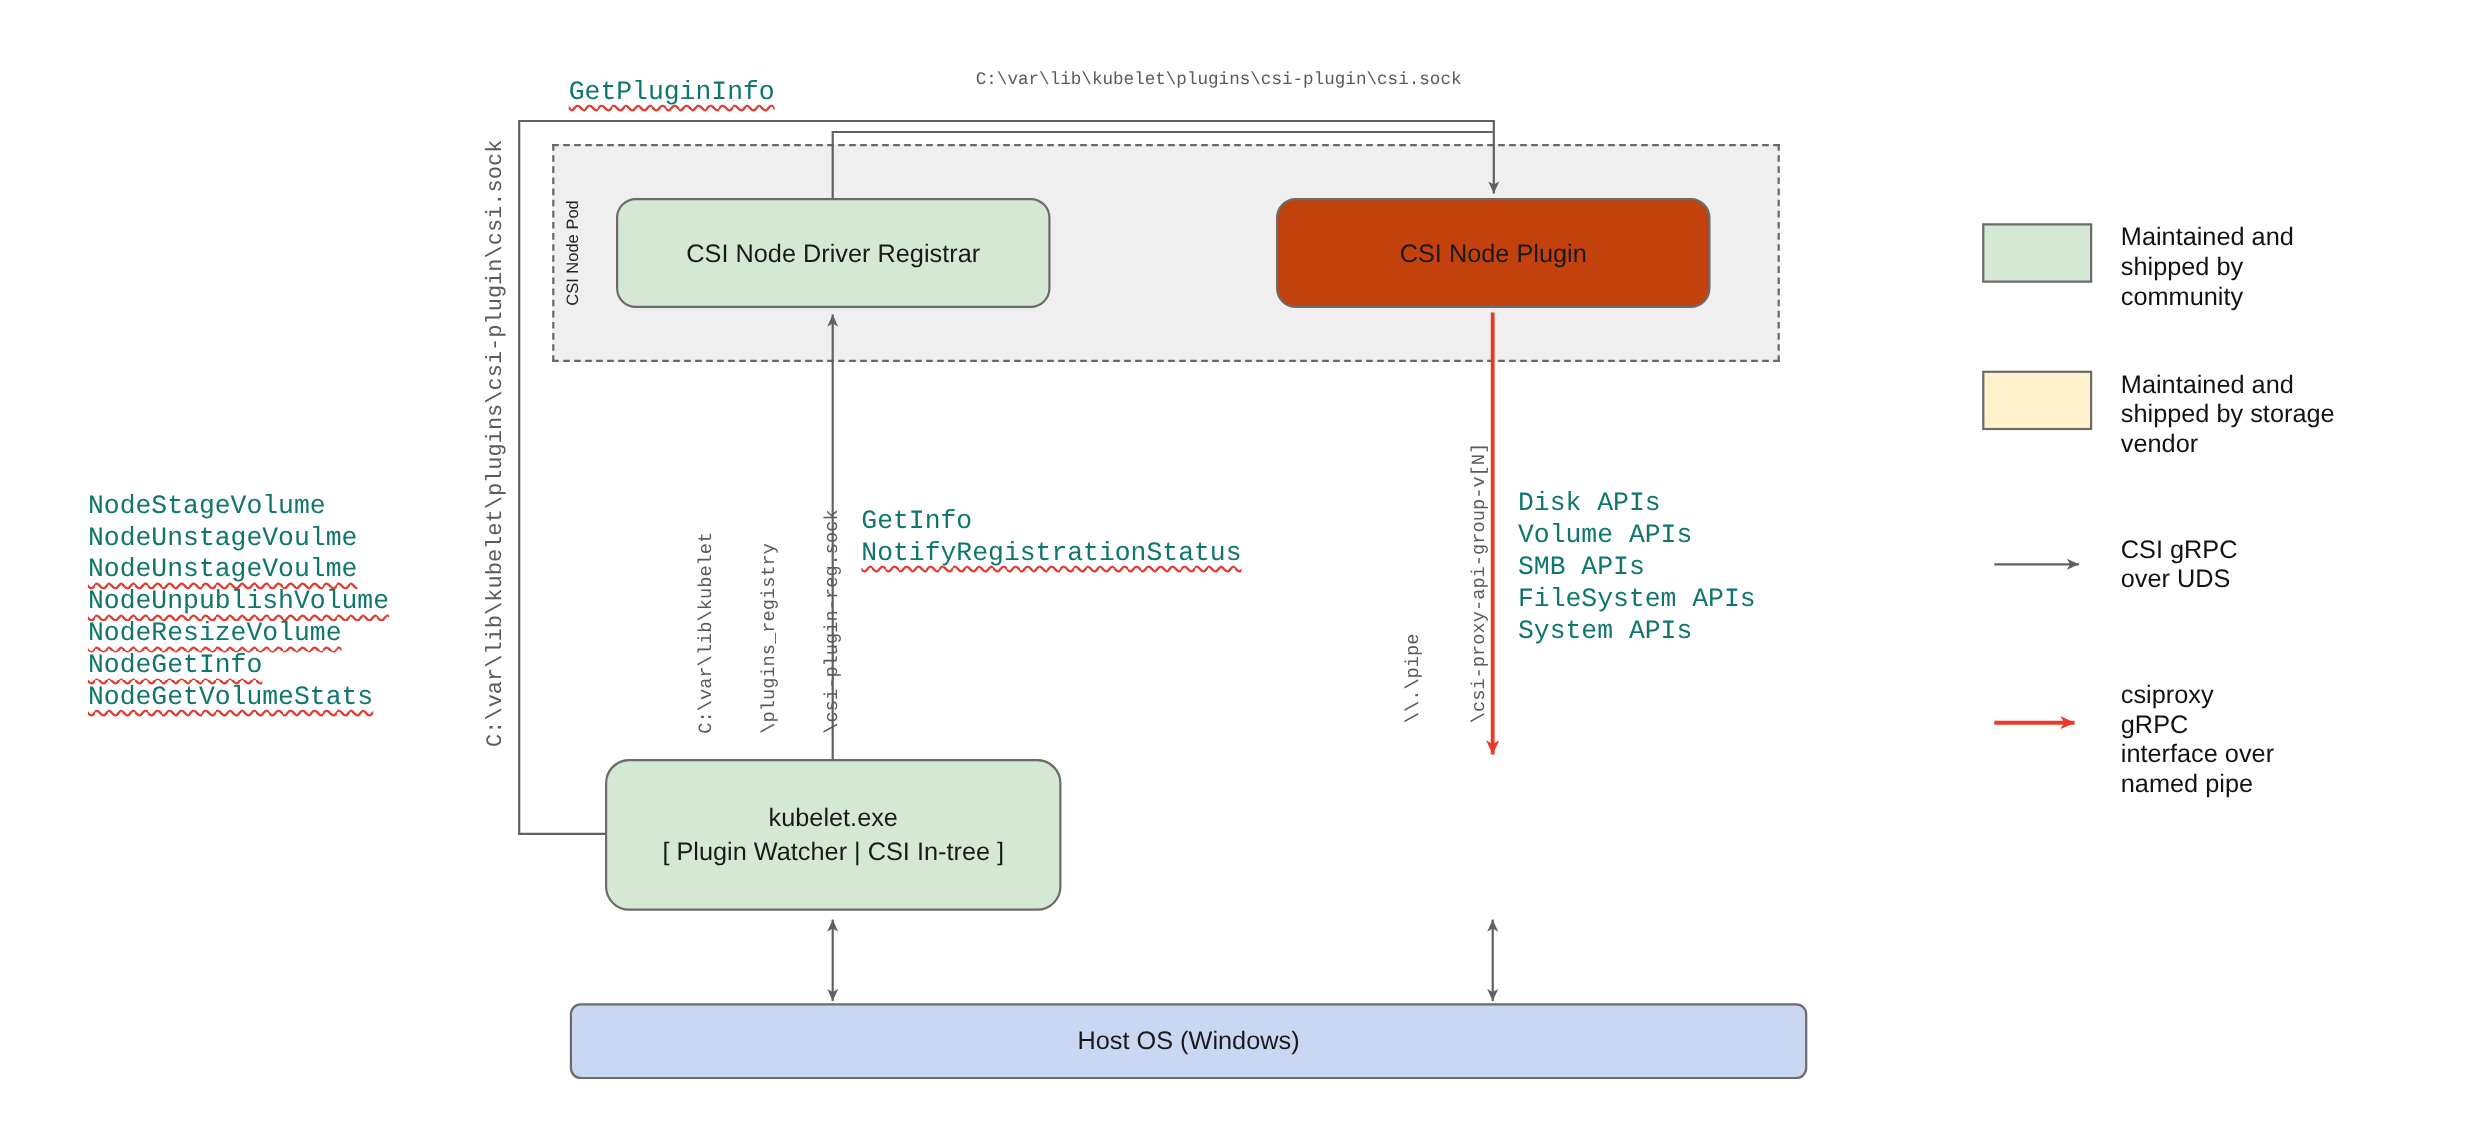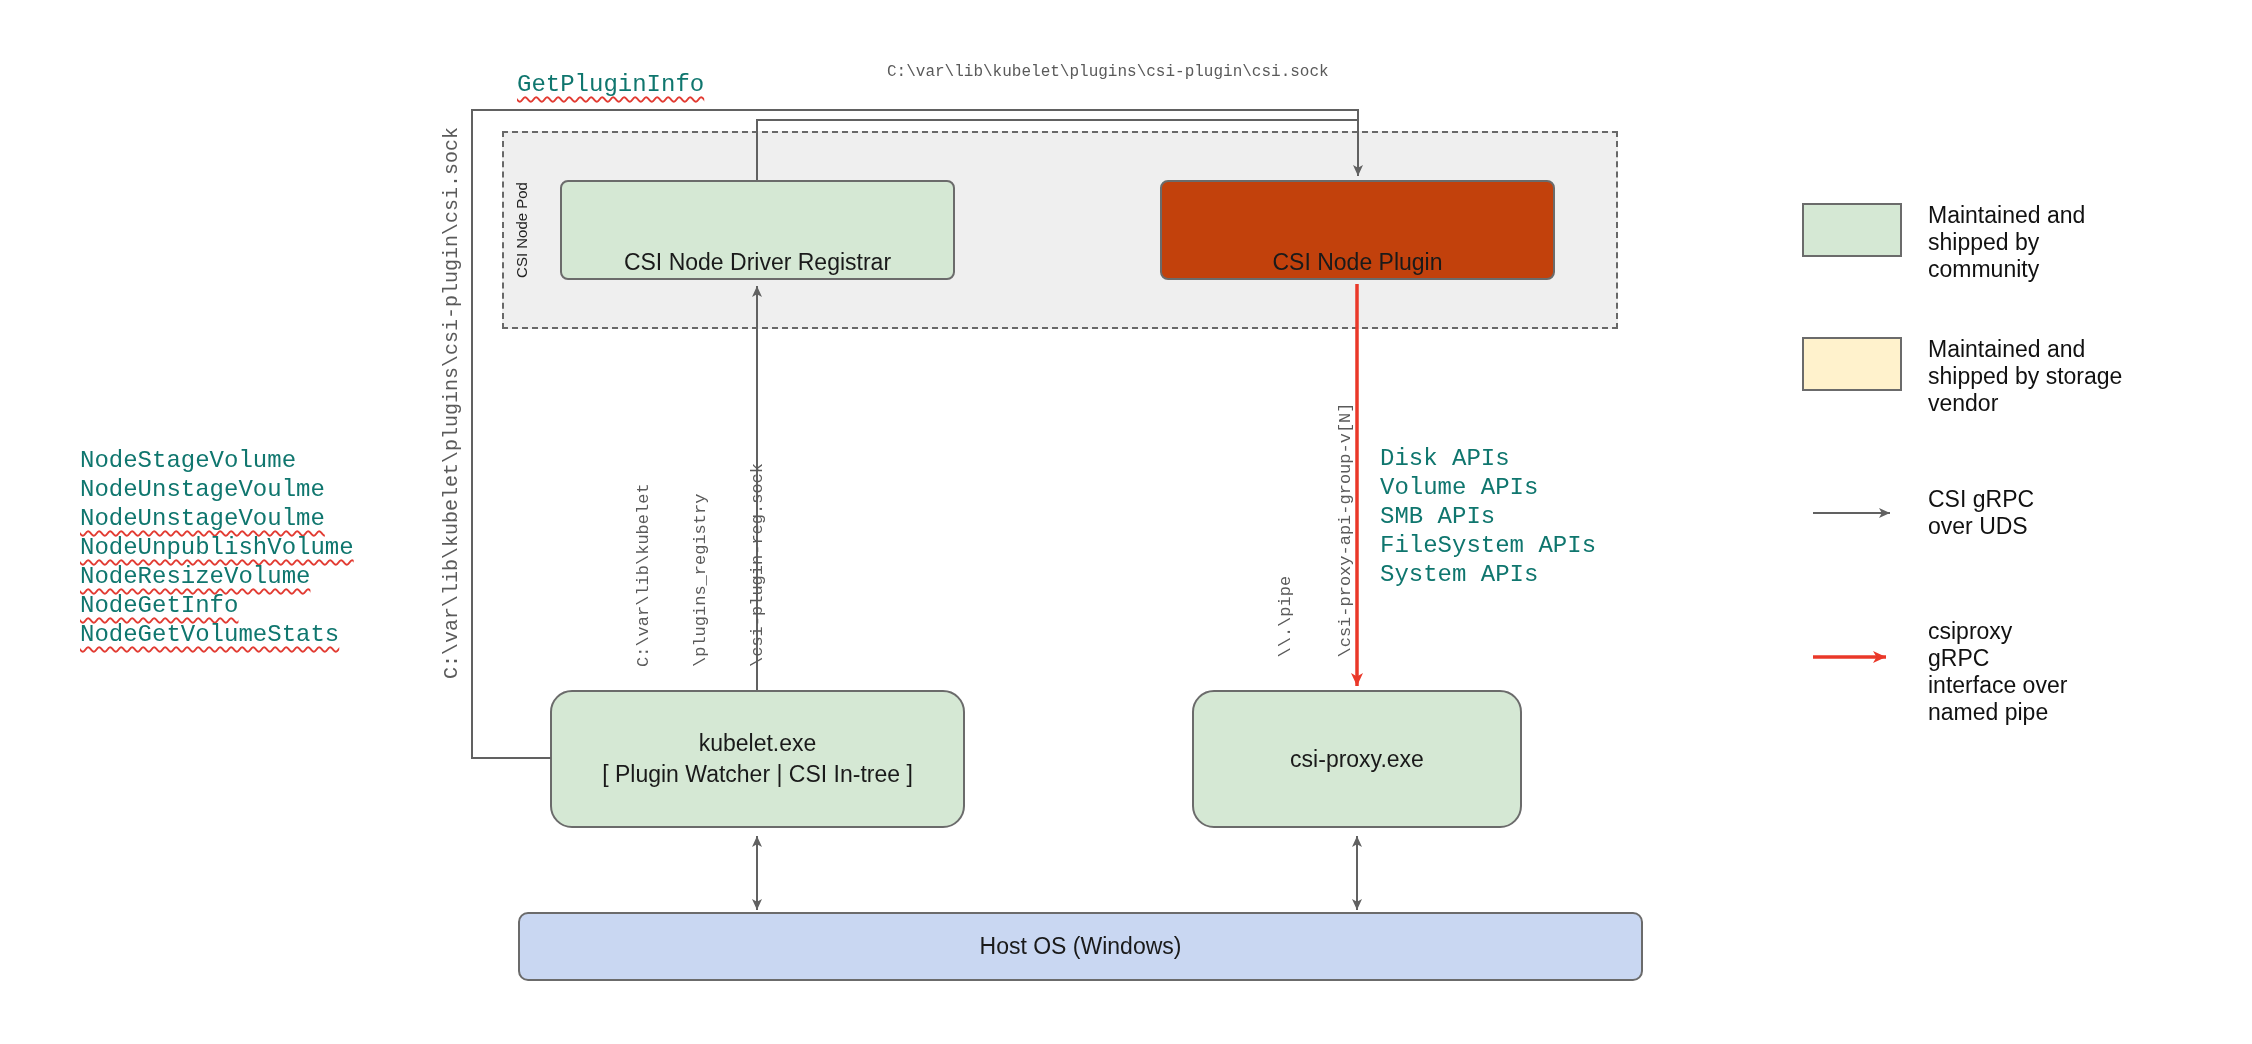--- a/index.html
+++ b/index.html
@@ -20,21 +20,21 @@
            transform:translate(-50%,-50%) rotate(-90deg); }
   .node {
     position:absolute; display:flex; flex-direction:column;
     align-items:center; justify-content:center; text-align:center;
     box-sizing:border-box; border:2px solid #6b6b6b; color:#1a1a1a;
     font-size:23px; line-height:31px;
   }
   .green  { background:#d5e8d4; }
   .yellow { background:#c2410c; }
   .blue   { background:#c9d7f2; }
-  .r18 { border-radius:8px;justify-content:flex-end; }
+  .r18 { border-radius:18px; }
   .r22 { border-radius:22px; }
   .r10 { border-radius:10px; }
   .wires { position:absolute; left:0; top:0; pointer-events:none; }
   .darktext { color:#0f766e; }
   .graytext { color:#5a5a5a; }
   .list24 { font-size:24px; line-height:29px; }
   .legend-text { font-size:23px; line-height:27px; color:#111; }
   .swatch { position:absolute; width:100px; height:54px;
             border:2px solid #6b6b6b; box-sizing:border-box; }
 </style>
@@ -52,23 +52,20 @@
 
   <div class="node yellow r18" style="left:1160px; top:180px; width:395px; height:100px;">
     <div>CSI Node Plugin</div>
   </div>
 
   <div class="node green r22" style="left:550px; top:690px; width:415px; height:138px;">
     <div>kubelet.exe</div>
     <div>[ Plugin Watcher | CSI In-tree ]</div>
   </div>
 
-  <div class="node green r22" style="left:1192px; top:690px; width:330px; height:138px;">
-    <div>csi-proxy.exe</div>
-  </div>
 
   <div class="node blue r10" style="left:518px; top:912px; width:1125px; height:69px;">
     <div>Host OS (Windows)</div>
   </div>
 
   <svg class="wires" width="2252" height="1044">
     <defs>
       <marker id="mGray" markerUnits="userSpaceOnUse" markerWidth="18" markerHeight="14" refX="12" refY="6" orient="auto-start-reverse">
         <path d="M1,1 L12,6 L1,11 L3.8,6 Z" fill="#616161"></path>
       </marker>
@@ -102,20 +99,24 @@
   <div class="abs mono darktext list24" style="left:80px; top:446px; width:305px; text-align:left;">
     <div>NodeStageVolume</div>
     <div>NodeUnstageVoulme</div>
     <div class="sq">NodeUnstageVoulme</div>
     <div class="sq">NodeUnpublishVolume</div>
     <div class="sq">NodeResizeVolume</div>
     <div class="sq">NodeGetInfo</div>
     <div class="sq">NodeGetVolumeStats</div>
   </div>
 
+  <div class="abs mono darktext list24" style="left:783px; top:460px;">
+    <div>GetInfo</div>
+    <div class="sq">NotifyRegistrationStatus</div>
+  </div>
 
   <div class="vwrap mono graytext" style="left:700px; top:565px; font-size:17px; line-height:19px; text-align:left;">
     <div>C:\var\lib\kubelet</div>
     <div>\plugins_registry</div>
     <div>\csi-plugin-reg.sock</div>
   </div>
 
   <div class="vwrap mono graytext" style="left:1316px; top:530px; font-size:17px; line-height:20px; text-align:left;">
     <div>\\.\pipe</div>
     <div>\csi-proxy-api-group-v[N]</div>

